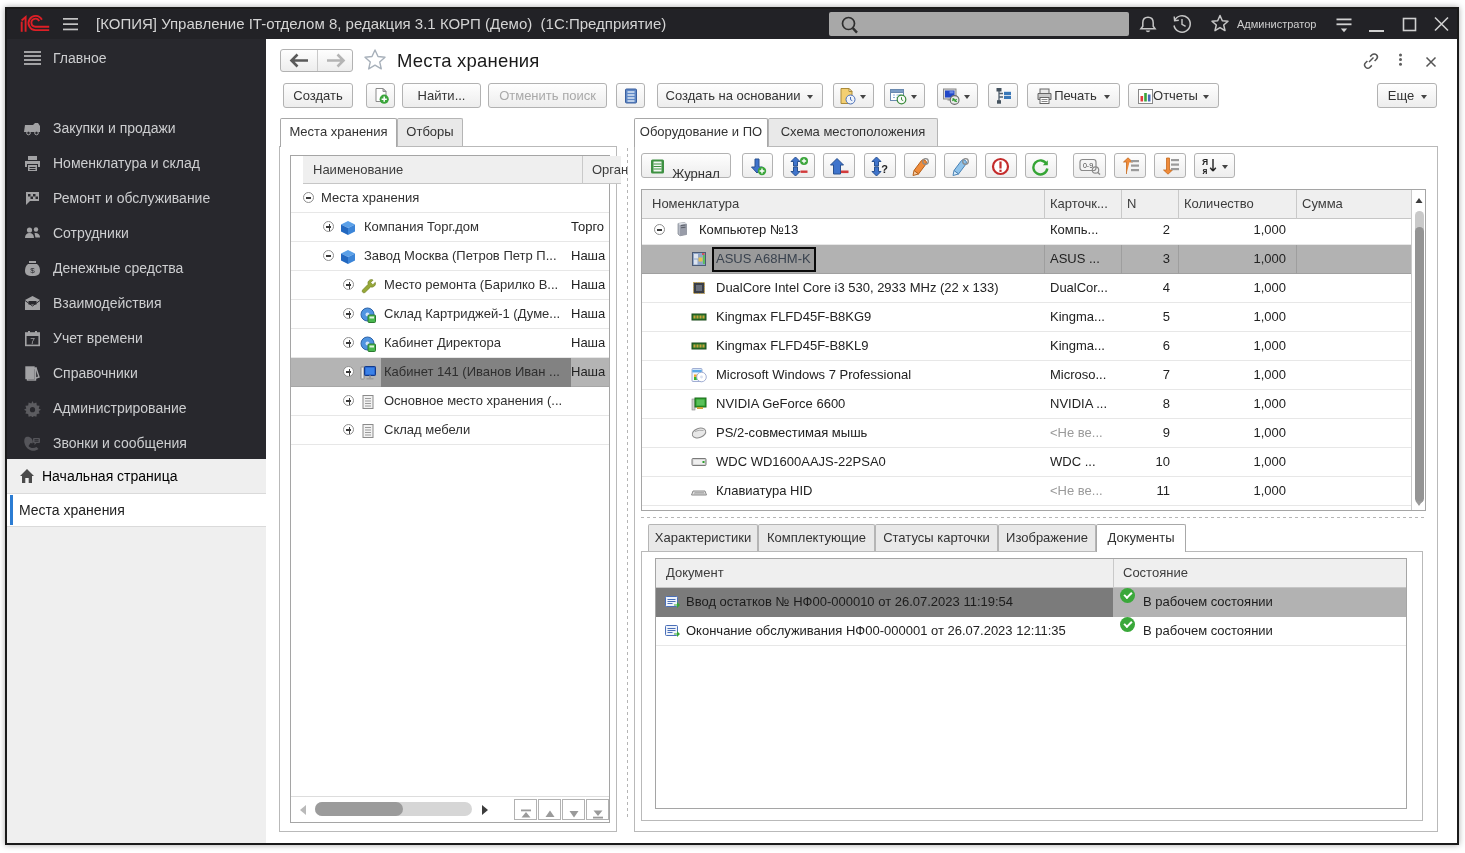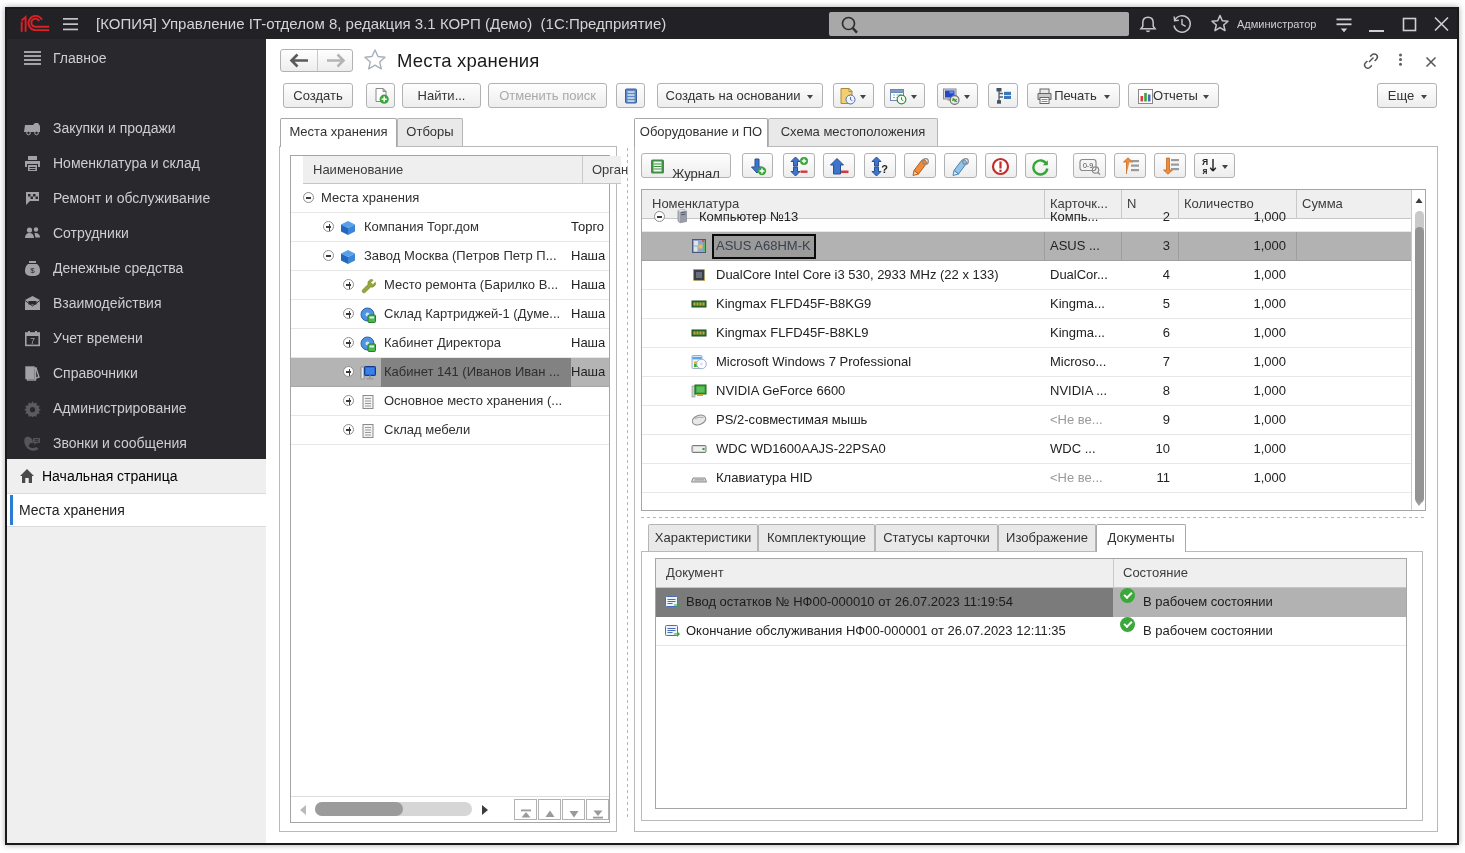--- a/index.html
+++ b/index.html
@@ -646,21 +646,21 @@
       <span style="position:absolute;left:10px;line-height:28px;">Номенклатура</span>
       <span style="position:absolute;left:408px;line-height:28px;">Карточк...</span>
       <span style="position:absolute;left:485px;line-height:28px;">N</span>
       <span style="position:absolute;left:542px;line-height:28px;">Количество</span>
       <span style="position:absolute;left:660px;line-height:28px;">Сумма</span>
       <div class="cellsep" style="left:402px;top:0;height:29px;"></div>
       <div class="cellsep" style="left:479px;top:0;height:29px;"></div>
       <div class="cellsep" style="left:536px;top:0;height:29px;"></div>
       <div class="cellsep" style="left:654px;top:0;height:29px;"></div>
     </div>
-    <div style="position:absolute;left:0;top:13px;width:771px;height:291px;">
+    <div style="position:absolute;left:0;top:26px;width:771px;height:291px;">
       <div class="erow" style="top:0;">
         <span class="exp" style="left:12px;top:8px;"><i></i></span>
         <svg class="icon16" style="left:32px;top:5px;" viewBox="0 0 16 16">
             <path d="M4 2.5 L10.5 1.5 L12.5 3 V13.5 L6 14.8 L4 13 z" fill="#b8bcc6" stroke="#6a6e78" stroke-width=".6"></path>
             <path d="M4 2.5 L10.5 1.5 L12.5 3 L6 4 z" fill="#dfe2e8"></path>
             <path d="M6 4 L12.5 3 V13.5 L6 14.8 z" fill="#989cA8"></path>
             <rect x="7" y="4.8" width="4.5" height="1" fill="#5a5e68" transform="skewY(-6 )"></rect>
             <rect x="7" y="7" width="4.5" height="1" fill="#5a5e68" transform="skewY(-6)"></rect>
           </svg>
         <span style="left:57px;">Компьютер №13</span>

